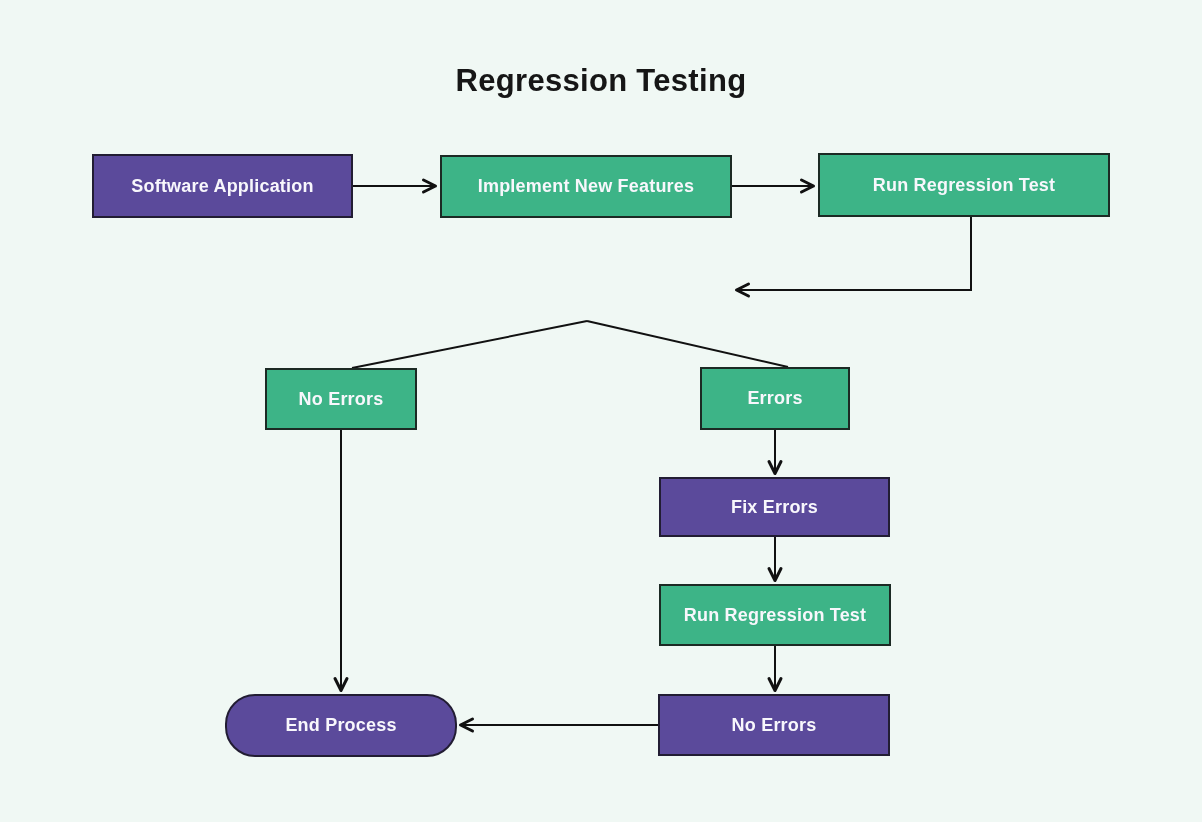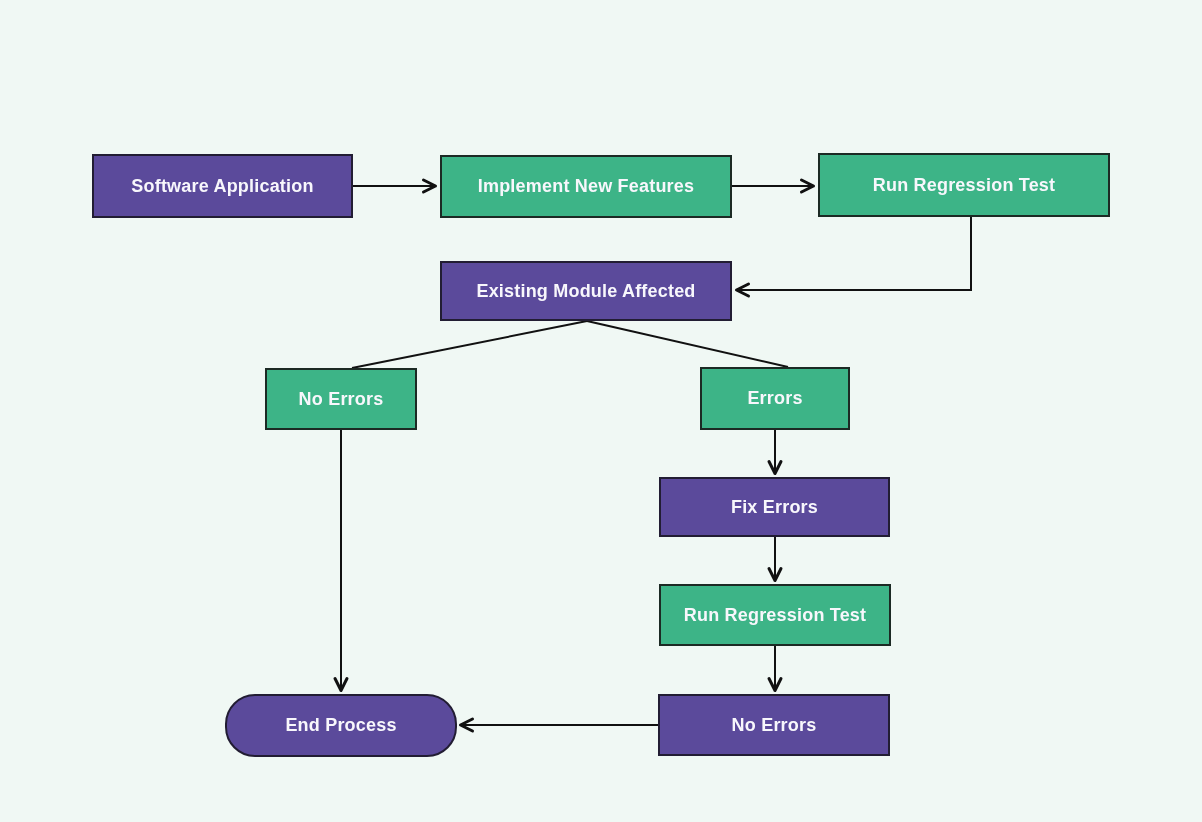--- a/index.html
+++ b/index.html
@@ -64,20 +64,21 @@
   .n6 { left: 659px; top: 477px; width: 231px; height: 60px; }
   .n7 { left: 659px; top: 584px; width: 232px; height: 62px; }
   .n8 { left: 658px; top: 694px; width: 232px; height: 62px; }
   .n9 { left: 225px; top: 694px; width: 232px; height: 63px; border-radius: 30px; }
 </style>
 </head>
 <body>
 
 <div class="canvas">
 
+  <div class="diagram-title">Regression Testing</div>
 
   <svg class="connectors" viewBox="0 0 1202 822" xmlns="http://www.w3.org/2000/svg">
     <defs>
       <marker id="arrowhead" viewBox="0 0 12 12" refX="9" refY="6" markerWidth="9" markerHeight="9" orient="auto">
         <path d="M2 2 L10 6 L2 10" fill="none" stroke="#111111" stroke-width="2" stroke-linecap="round" stroke-linejoin="round"></path>
       </marker>
     </defs>
     <g stroke="#111111" stroke-width="2" fill="none">
 
       <line x1="353" y1="186" x2="434" y2="186" marker-end="url(#arrowhead)"></line>
@@ -101,21 +102,20 @@
       <line x1="341" y1="430" x2="341" y2="689" marker-end="url(#arrowhead)"></line>
     </g>
   </svg>
 
   <div class="node green n1">Implement New Features</div>
 
   <div class="node purple n0">Software Application</div>
 
   <div class="node green n2">Run Regression Test</div>
 
-  <div class="node purple n3">Existing Module Affected</div>
 
   <div class="node green n4">No Errors</div>
 
   <div class="node purple n6">Fix Errors</div>
 
   <div class="node green n5">Errors</div>
 
   <div class="node green n7">Run Regression Test</div>
 
   <div class="node purple n8">No Errors</div>

